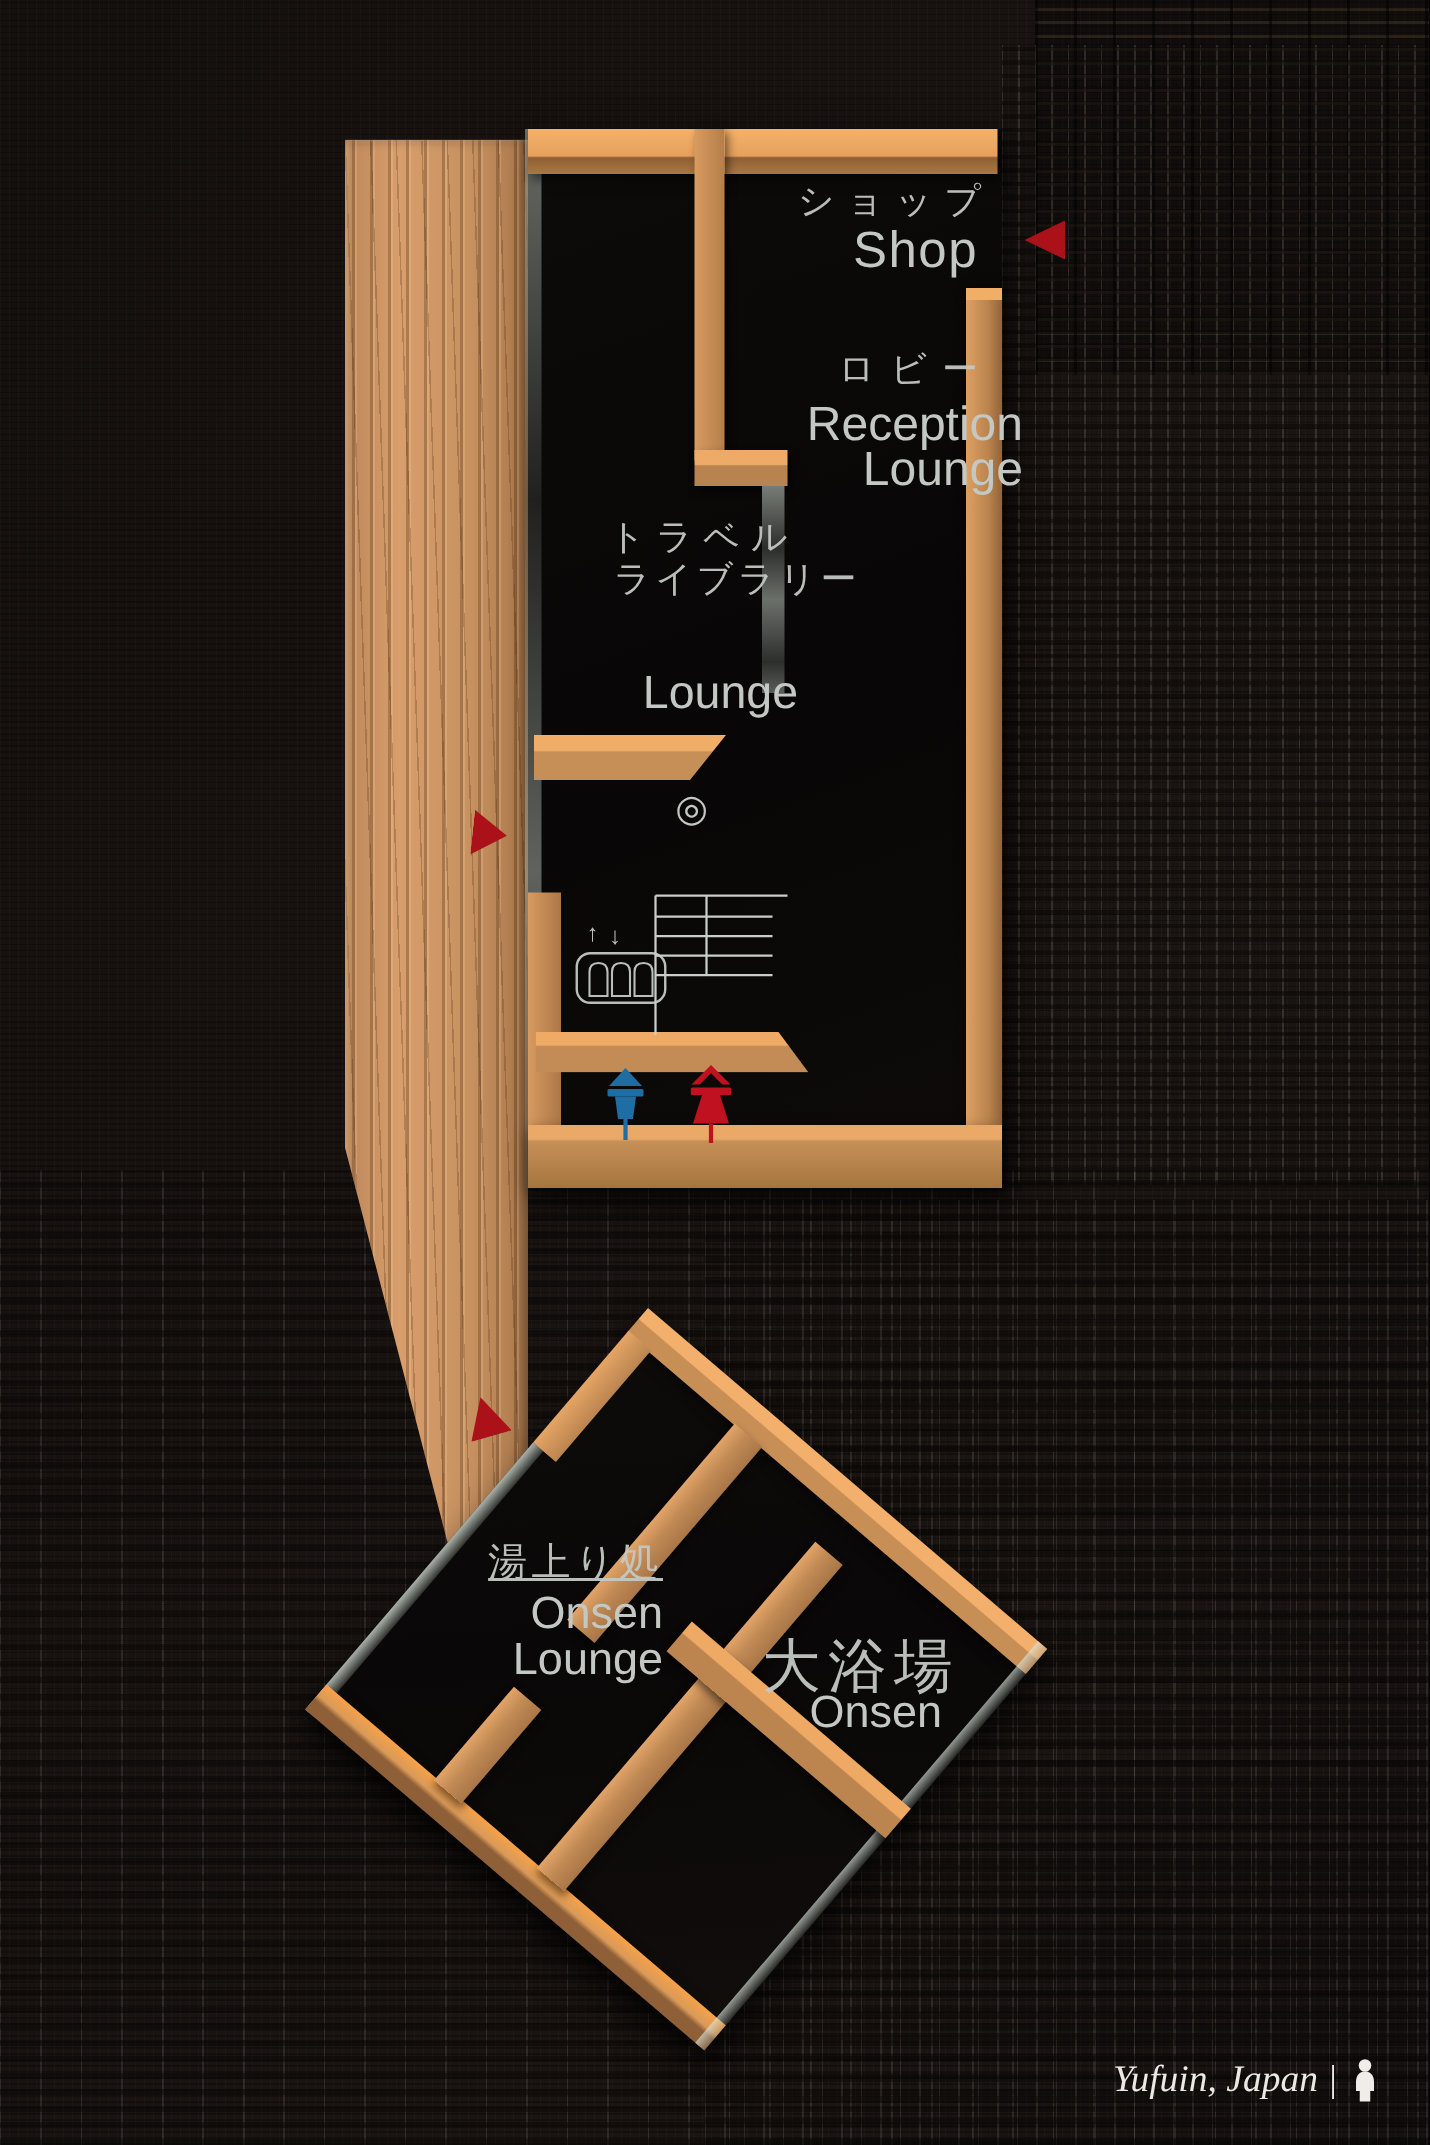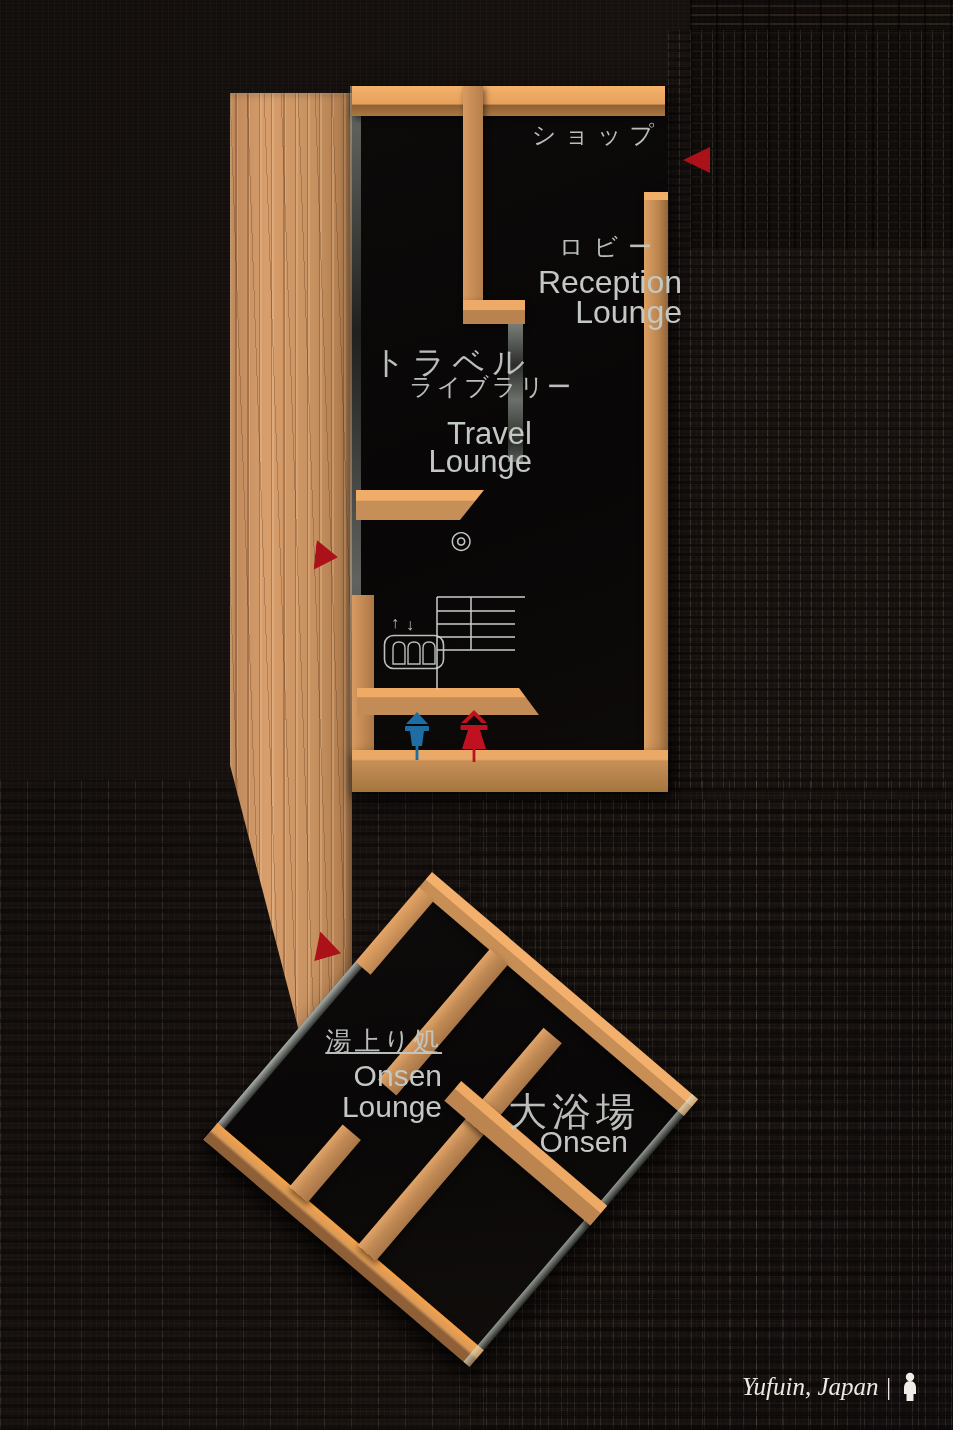--- a/index.html
+++ b/index.html
@@ -68,21 +68,21 @@
       background:linear-gradient(180deg,#efab66 0 32%,#c38b55 36% 100%);}
 
   .lbl{position:absolute;color:var(--c-text,#c3c8c4);font-weight:300;text-align:right;
        line-height:1.05;white-space:nowrap;}
   .jp{opacity:.95;}
   .lbl-shop-jp{left:110px;top:36px;width:200px;font-size:24px;letter-spacing:8px;}
   .lbl-shop-en{left:110px;top:64px;width:190px;font-size:34px;letter-spacing:1px;}
   .lbl-lobby-jp{left:120px;top:148px;width:190px;font-size:24px;letter-spacing:10px;}
   .lbl-reception{left:90px;top:180px;width:240px;font-size:32px;}
   .lbl-rlounge{left:140px;top:210px;width:190px;font-size:32px;}
-  .lbl-travel-jp1{left:0;top:260px;width:180px;font-size:32px;letter-spacing:7px;font-family:Liberation Serif, serif;}
+  .lbl-travel-jp1{left:0;top:260px;width:180px;font-size:24px;letter-spacing:7px;}
   .lbl-travel-jp2{left:-10px;top:288px;width:200px;font-size:24px;letter-spacing:3px;padding-left:32px;}
   .lbl-travel-en1{left:0;top:332px;width:180px;font-size:31px;}
   .lbl-travel-en2{left:-5px;top:360px;width:185px;font-size:31px;}
   .lbl-marker{left:60px;top:440px;width:60px;font-size:25px;}
   .elev-arrow{position:absolute;font-size:16px;color:#b9bfb9;font-weight:300;}
   .elev-up{left:39px;top:528px;}
   .elev-down{left:54px;top:530px;}
   .svg-abs{position:absolute;}
 
   
@@ -145,26 +145,26 @@
     <div class="wall-right"></div>
     <div class="wall-left-lower"></div>
     <div class="bar-bottom"></div>
     <div class="wall-inner"></div>
     <div class="wall-inner-foot"></div>
     <div class="glass-strip"></div>
     <div class="shelf1"></div>
     <div class="shelf2"></div>
 
     <span class="lbl jp lbl-shop-jp">ショップ</span>
+    <span class="lbl lbl-shop-en">Shop</span>
     <span class="lbl jp lbl-lobby-jp">ロビー</span>
     <span class="lbl lbl-reception">Reception</span>
     <span class="lbl lbl-rlounge">Lounge</span>
     <span class="lbl jp lbl-travel-jp1">トラベル</span>
     <span class="lbl jp lbl-travel-jp2">ライブラリー</span>
-    <span class="lbl lbl-travel-en1">Travel</span>
     <span class="lbl lbl-travel-en2">Lounge</span>
     <span class="lbl lbl-marker">◎</span>
 
     <span class="elev-arrow elev-up">↑</span>
     <span class="elev-arrow elev-down">↓</span>
 
     <svg class="svg-abs" style="left:31px;top:548px;" width="62" height="36" viewBox="0 0 62 36">
       <rect x="1.5" y="1.5" width="59" height="33" rx="9" fill="none" stroke="#b9bfb9" stroke-width="1.6"></rect>
       <path d="M10 30 V14 Q10 8 16 8 Q22 8 22 14 V30 Z" fill="none" stroke="#b9bfb9" stroke-width="1.4"></path>
       <path d="M25 30 V14 Q25 8 31 8 Q37 8 37 14 V30 Z" fill="none" stroke="#b9bfb9" stroke-width="1.4"></path>

